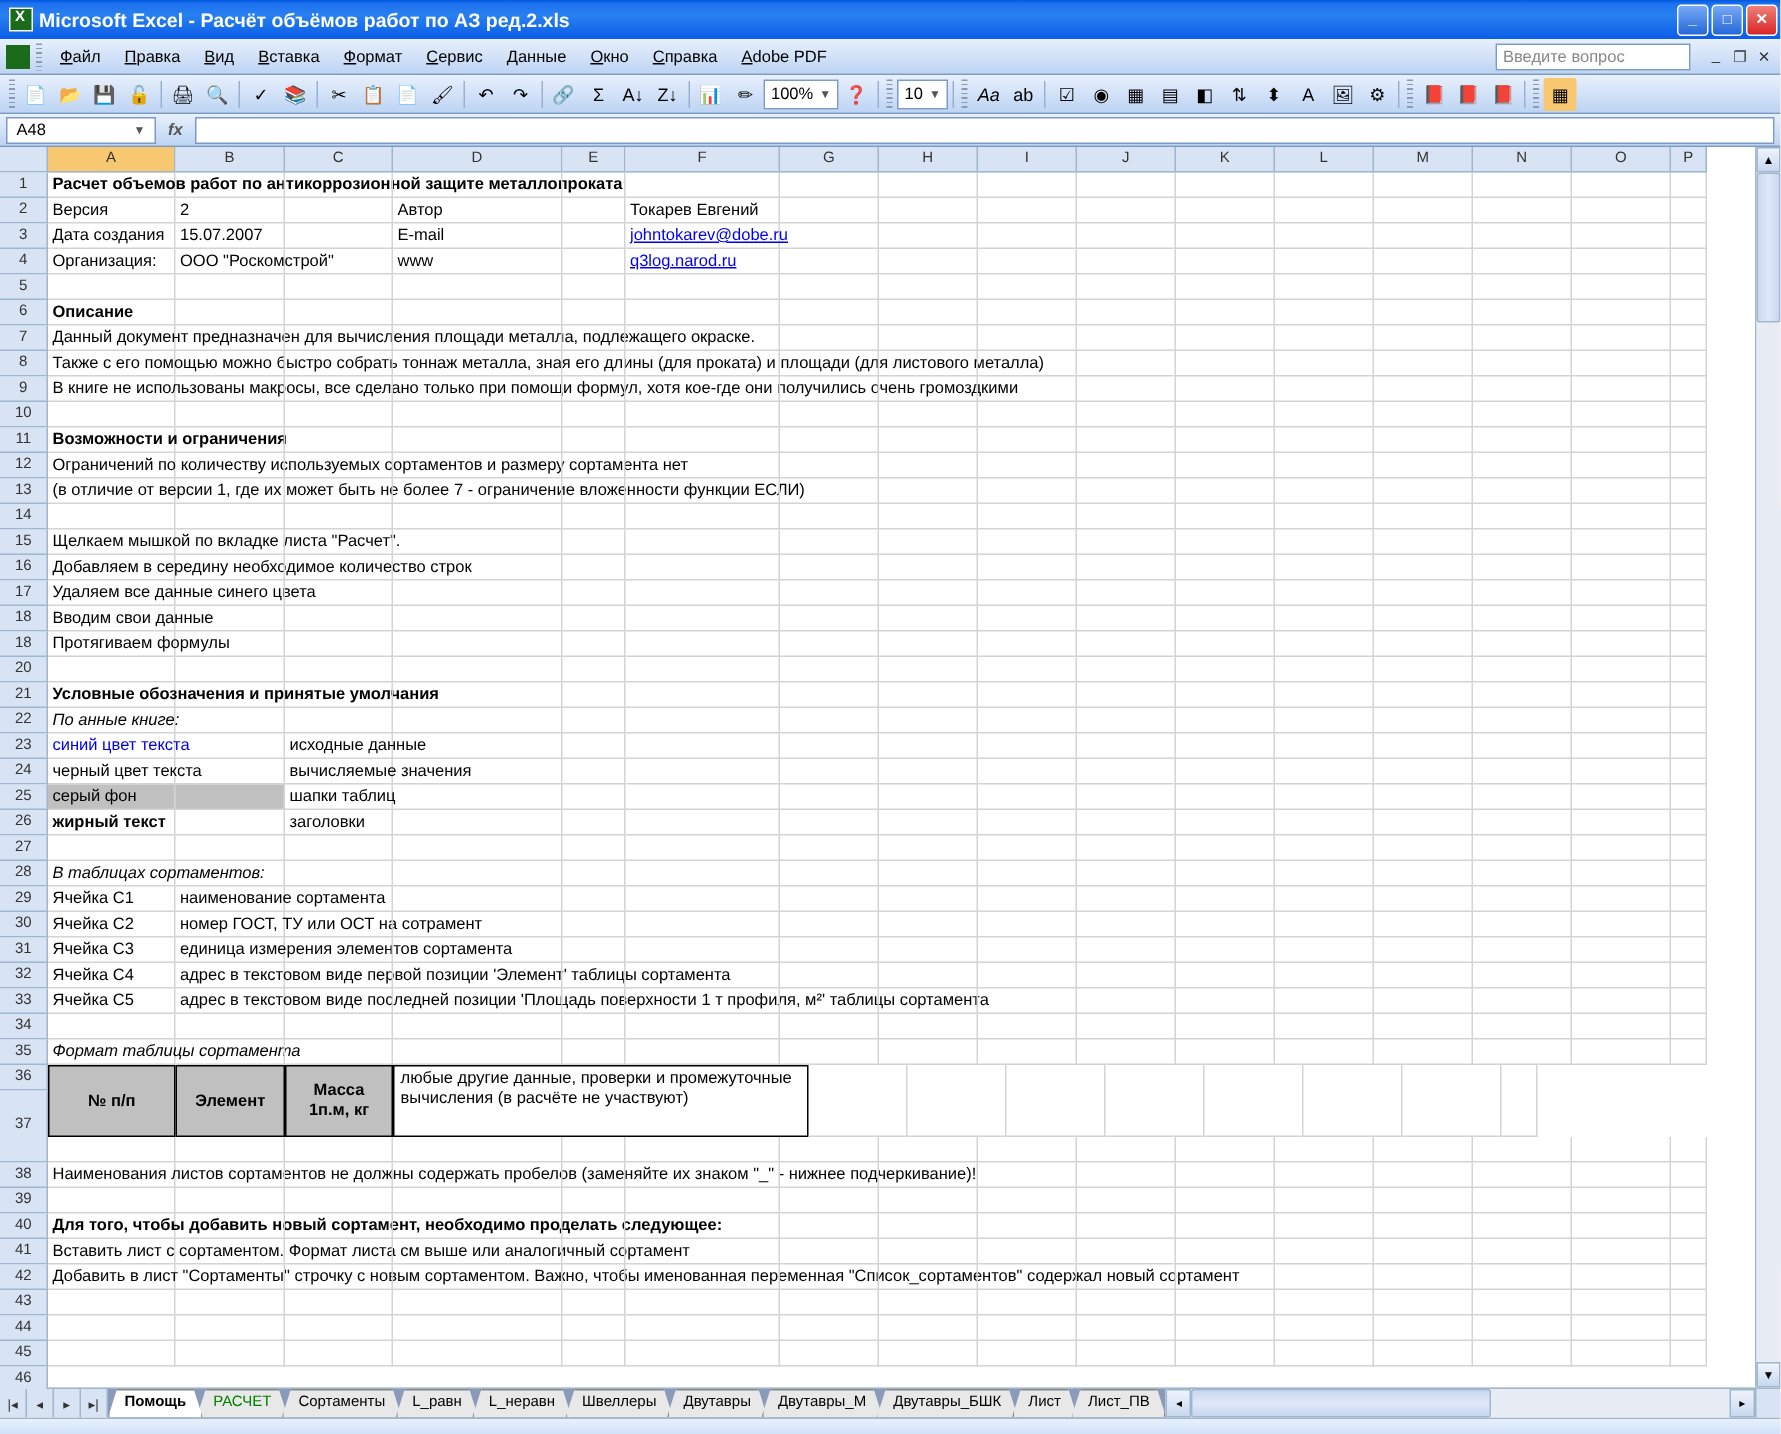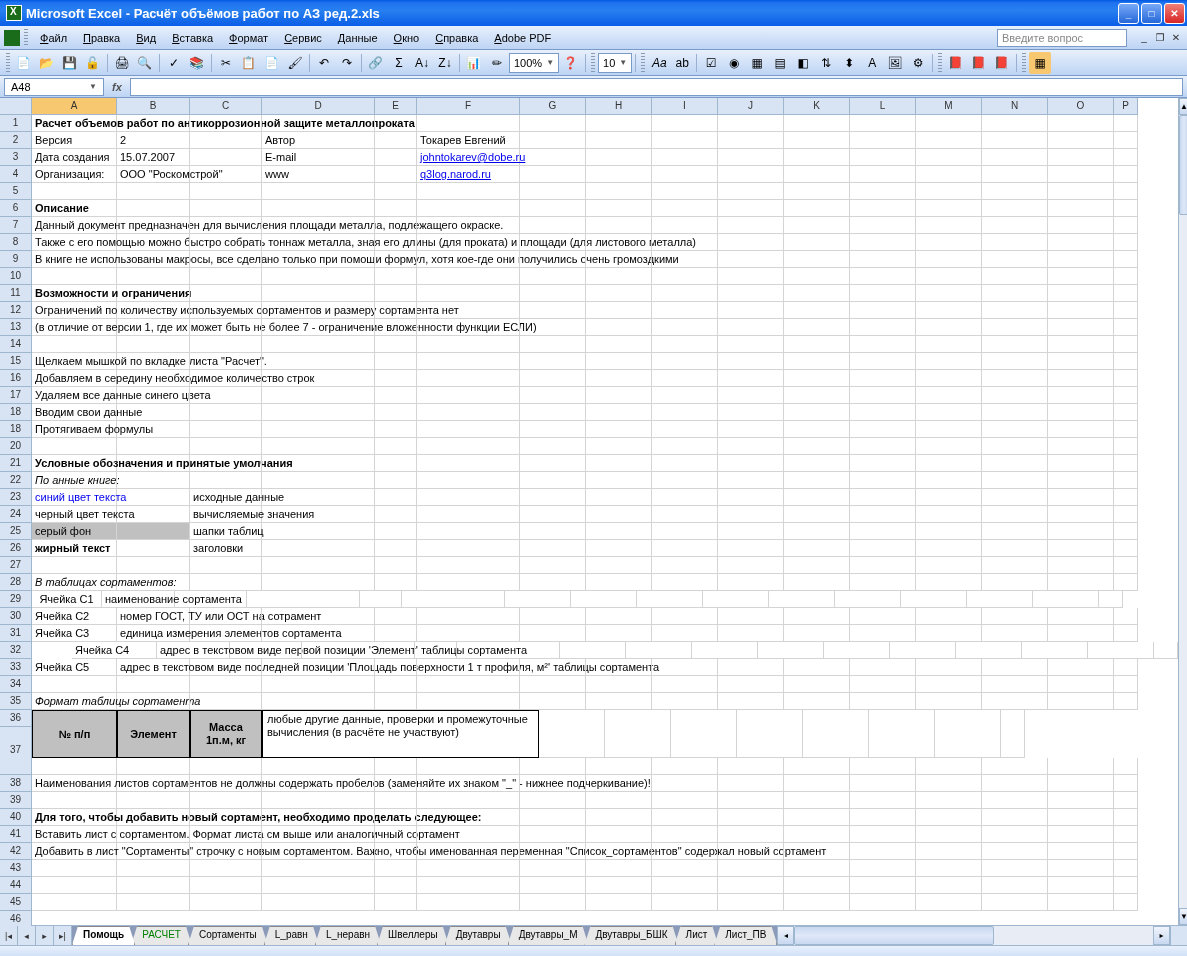--- a/index.html
+++ b/index.html
@@ -763,21 +763,21 @@
             <div class="cell" style="width: 66px;"></div>
             <div class="cell" style="width: 66px;"></div>
             <div class="cell" style="width: 66px;"></div>
             <div class="cell" style="width: 66px;"></div>
             <div class="cell" style="width: 66px;"></div>
             <div class="cell" style="width: 66px;"></div>
             <div class="cell" style="width: 66px;"></div>
             <div class="cell" style="width: 24px;"></div>
           </div>
           <div class="grid-row">
-            <div class="cell" style="width: 70px; text-align: center;">Ячейка C1</div>
+            <div class="cell" style="width: 85px;">Ячейка C1</div>
             <div class="cell" style="width: 73px;">наименование сортамента</div>
             <div class="cell" style="width: 72px;"></div>
             <div class="cell" style="width: 113px;"></div>
             <div class="cell" style="width: 42px;"></div>
             <div class="cell" style="width: 103px;"></div>
             <div class="cell" style="width: 66px;"></div>
             <div class="cell" style="width: 66px;"></div>
             <div class="cell" style="width: 66px;"></div>
             <div class="cell" style="width: 66px;"></div>
             <div class="cell" style="width: 66px;"></div>
@@ -817,21 +817,21 @@
             <div class="cell" style="width: 66px;"></div>
             <div class="cell" style="width: 66px;"></div>
             <div class="cell" style="width: 66px;"></div>
             <div class="cell" style="width: 66px;"></div>
             <div class="cell" style="width: 66px;"></div>
             <div class="cell" style="width: 66px;"></div>
             <div class="cell" style="width: 66px;"></div>
             <div class="cell" style="width: 24px;"></div>
           </div>
           <div class="grid-row">
-            <div class="cell" style="width: 85px; margin-left: 40px;">Ячейка C4</div>
+            <div class="cell" style="width: 85px;">Ячейка C4</div>
             <div class="cell" style="width: 73px;">адрес в текстовом виде первой позиции 'Элемент' таблицы сортамента</div>
             <div class="cell" style="width: 72px;"></div>
             <div class="cell" style="width: 113px;"></div>
             <div class="cell" style="width: 42px;"></div>
             <div class="cell" style="width: 103px;"></div>
             <div class="cell" style="width: 66px;"></div>
             <div class="cell" style="width: 66px;"></div>
             <div class="cell" style="width: 66px;"></div>
             <div class="cell" style="width: 66px;"></div>
             <div class="cell" style="width: 66px;"></div>

